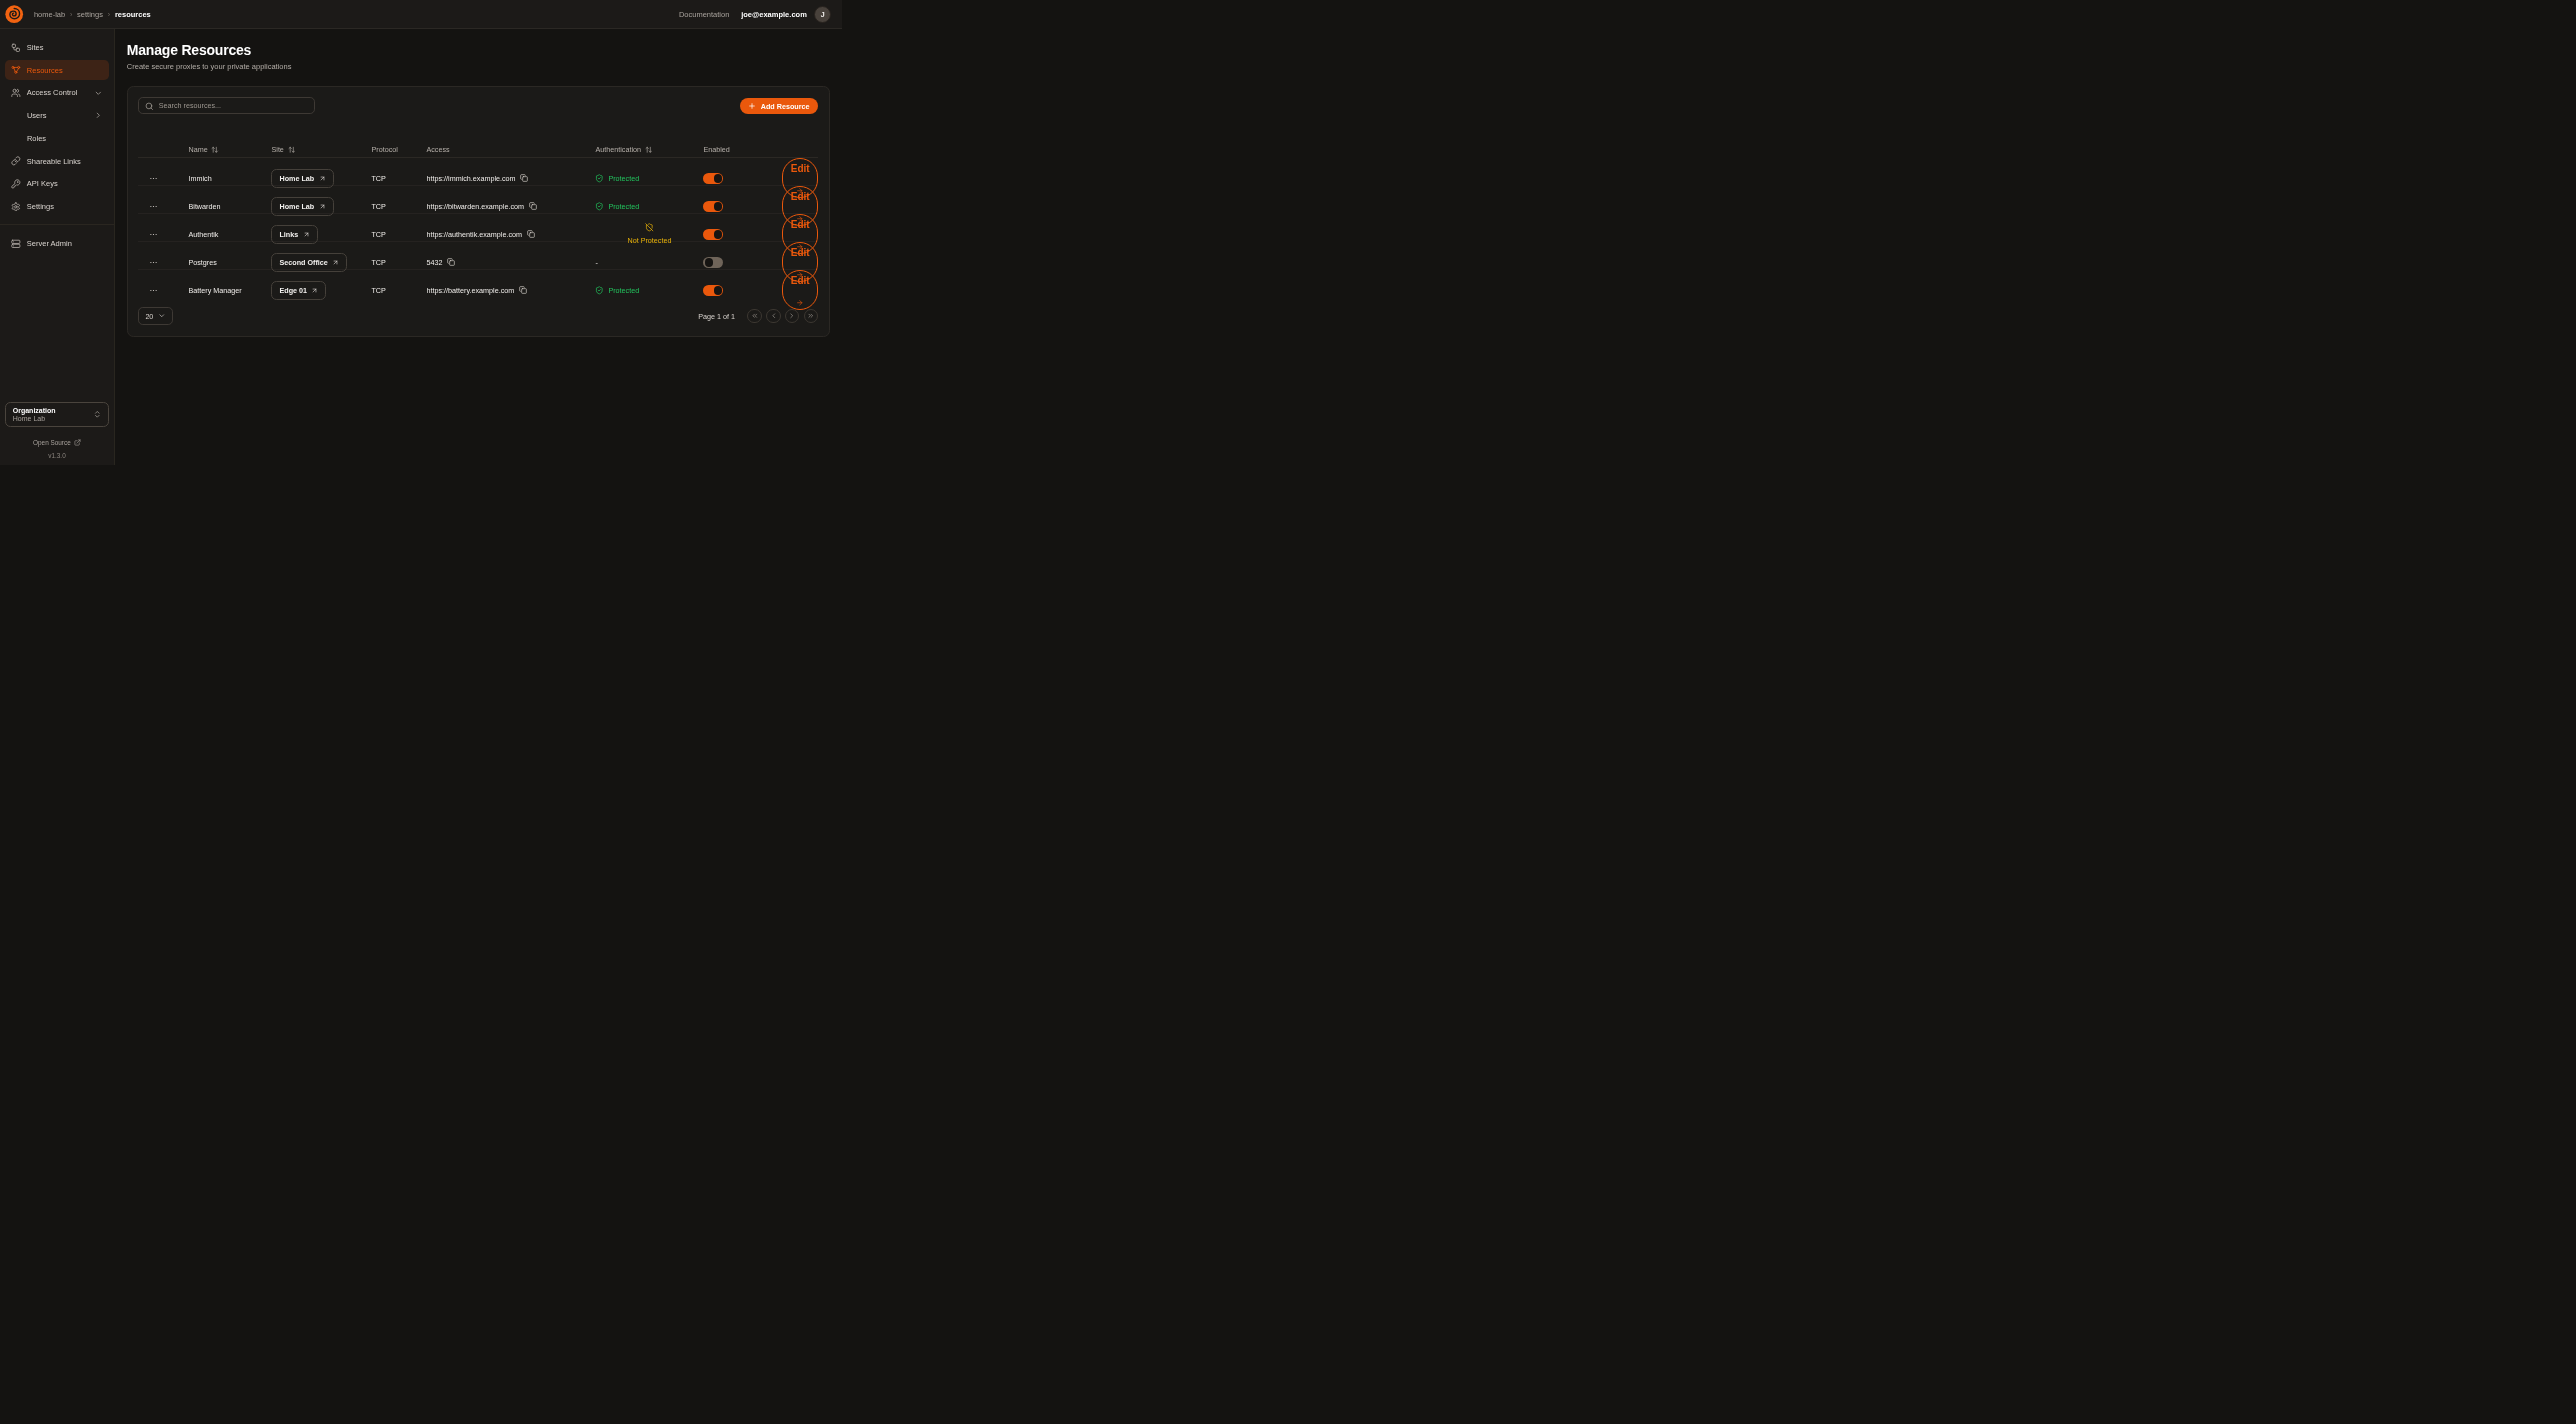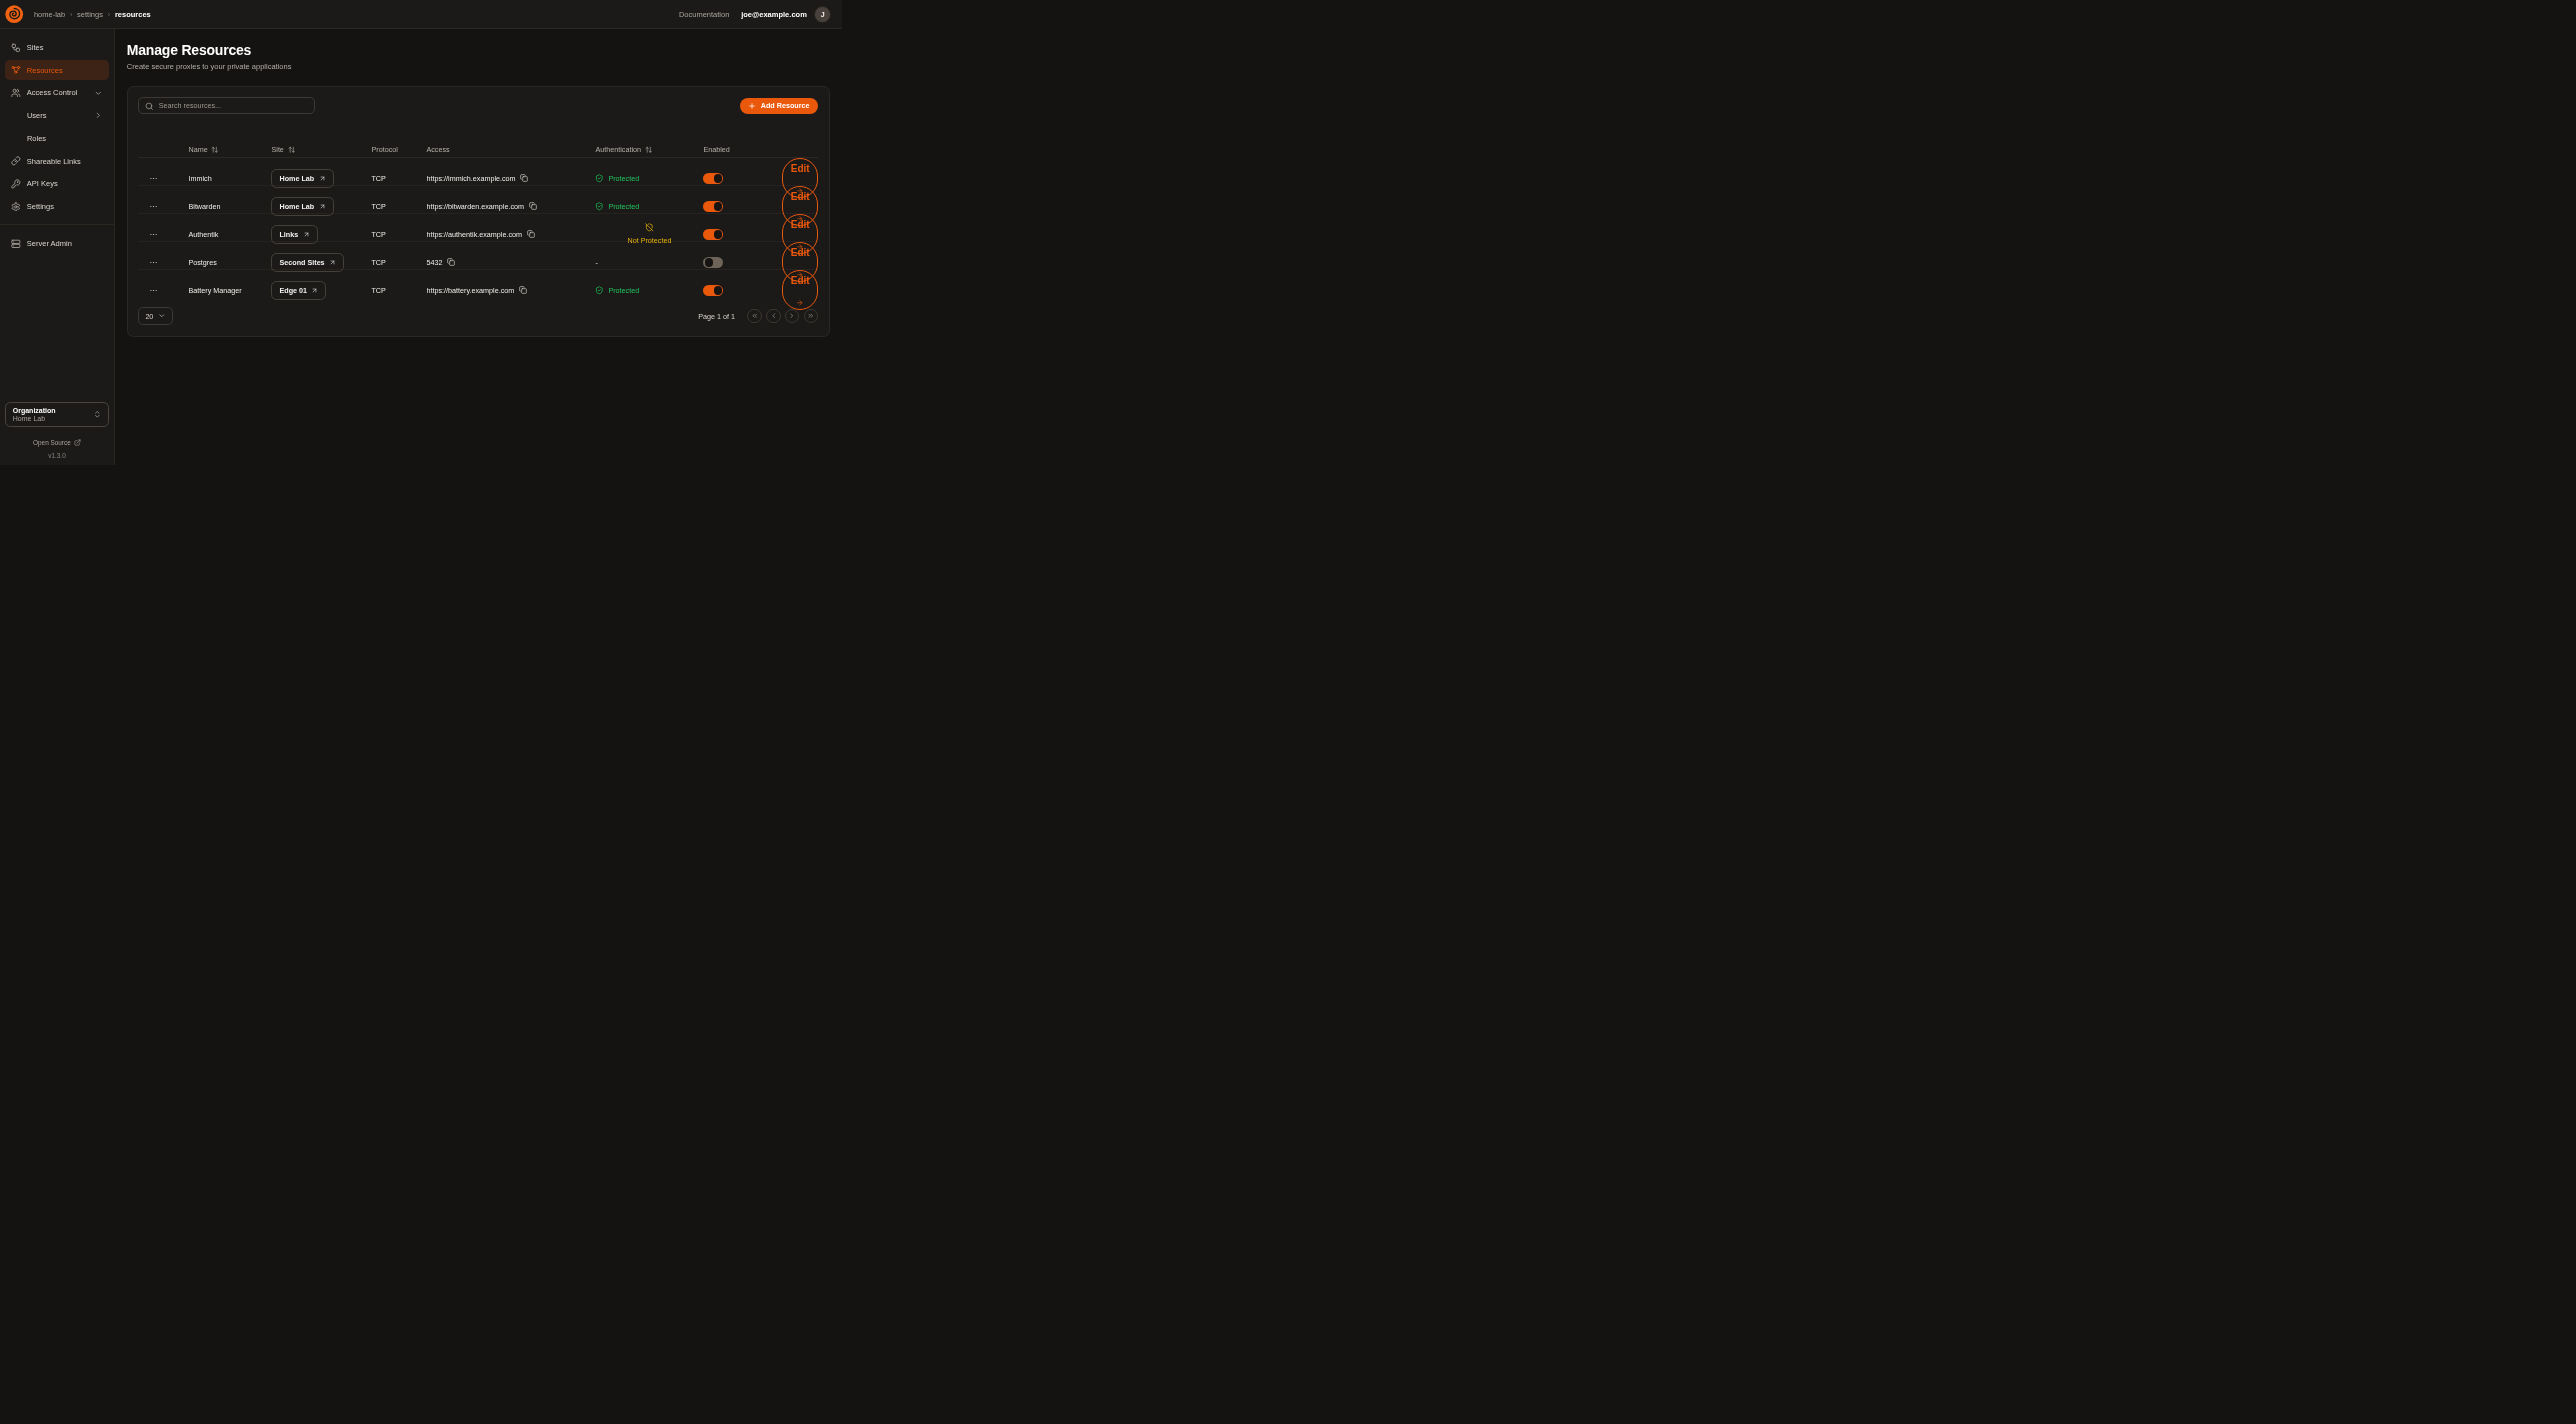--- a/index.html
+++ b/index.html
@@ -76,21 +76,21 @@
 
   
   .main{ flex:1; padding:13px 11.8px 0; }
   .page-title{ font-size:14px; font-weight:800; letter-spacing:-0.2px; color:#fff; }
   .page-sub{ margin-top:4.3px; color:#b2aca6; font-size:7.5px; }
 
   .card{
     margin-top:14.5px; background:var(--card); border:0.5px solid var(--border);
     border-radius:6.4px; padding:10.7px; width:703px; 
   }
-  .card-toolbar{ display:flex; align-items:center; justify-content:space-between; }
+  .card-toolbar{ display:flex; align-items:flex-end; justify-content:space-between; }
   .search{
     display:flex; align-items:center; gap:4.8px; width:177px; height:17px;
     border:0.5px solid var(--border-lt); border-radius:4.8px; padding:0 5.9px; color:var(--muted);
   }
   .search input{
     background:transparent; border:none; outline:none; color:#e8e4e0;
     font-family:"Liberation Sans",sans-serif; font-size:7.2px; width:100%;
   }
   .search input::placeholder{ color:#9c968f; }
   .btn-primary{
@@ -568,21 +568,21 @@
             <svg viewBox="0 0 24 24" width="9" height="9" fill="currentColor">
                   <circle cx="5" cy="12" r="1.6"></circle>
                   <circle cx="12" cy="12" r="1.6"></circle>
                   <circle cx="19" cy="12" r="1.6"></circle>
                 </svg>
               </span>
             </span>
           <span class="cell">Postgres</span>
           <span class="cell">
               <button class="site-pill">
-            <span>Second Sites</span>
+            <span>Second Office</span>
             <span class="ic">
                   <svg viewBox="0 0 24 24" width="7" height="7" fill="none" stroke="currentColor" stroke-width="2" stroke-linecap="round" stroke-linejoin="round">
                     <path d="M7 7h10v10"></path>
                     <path d="M7 17 17 7"></path>
                   </svg>
                 </span>
           </button>
             </span>
           <span class="cell">TCP</span>
           <span class="cell access-cell">

